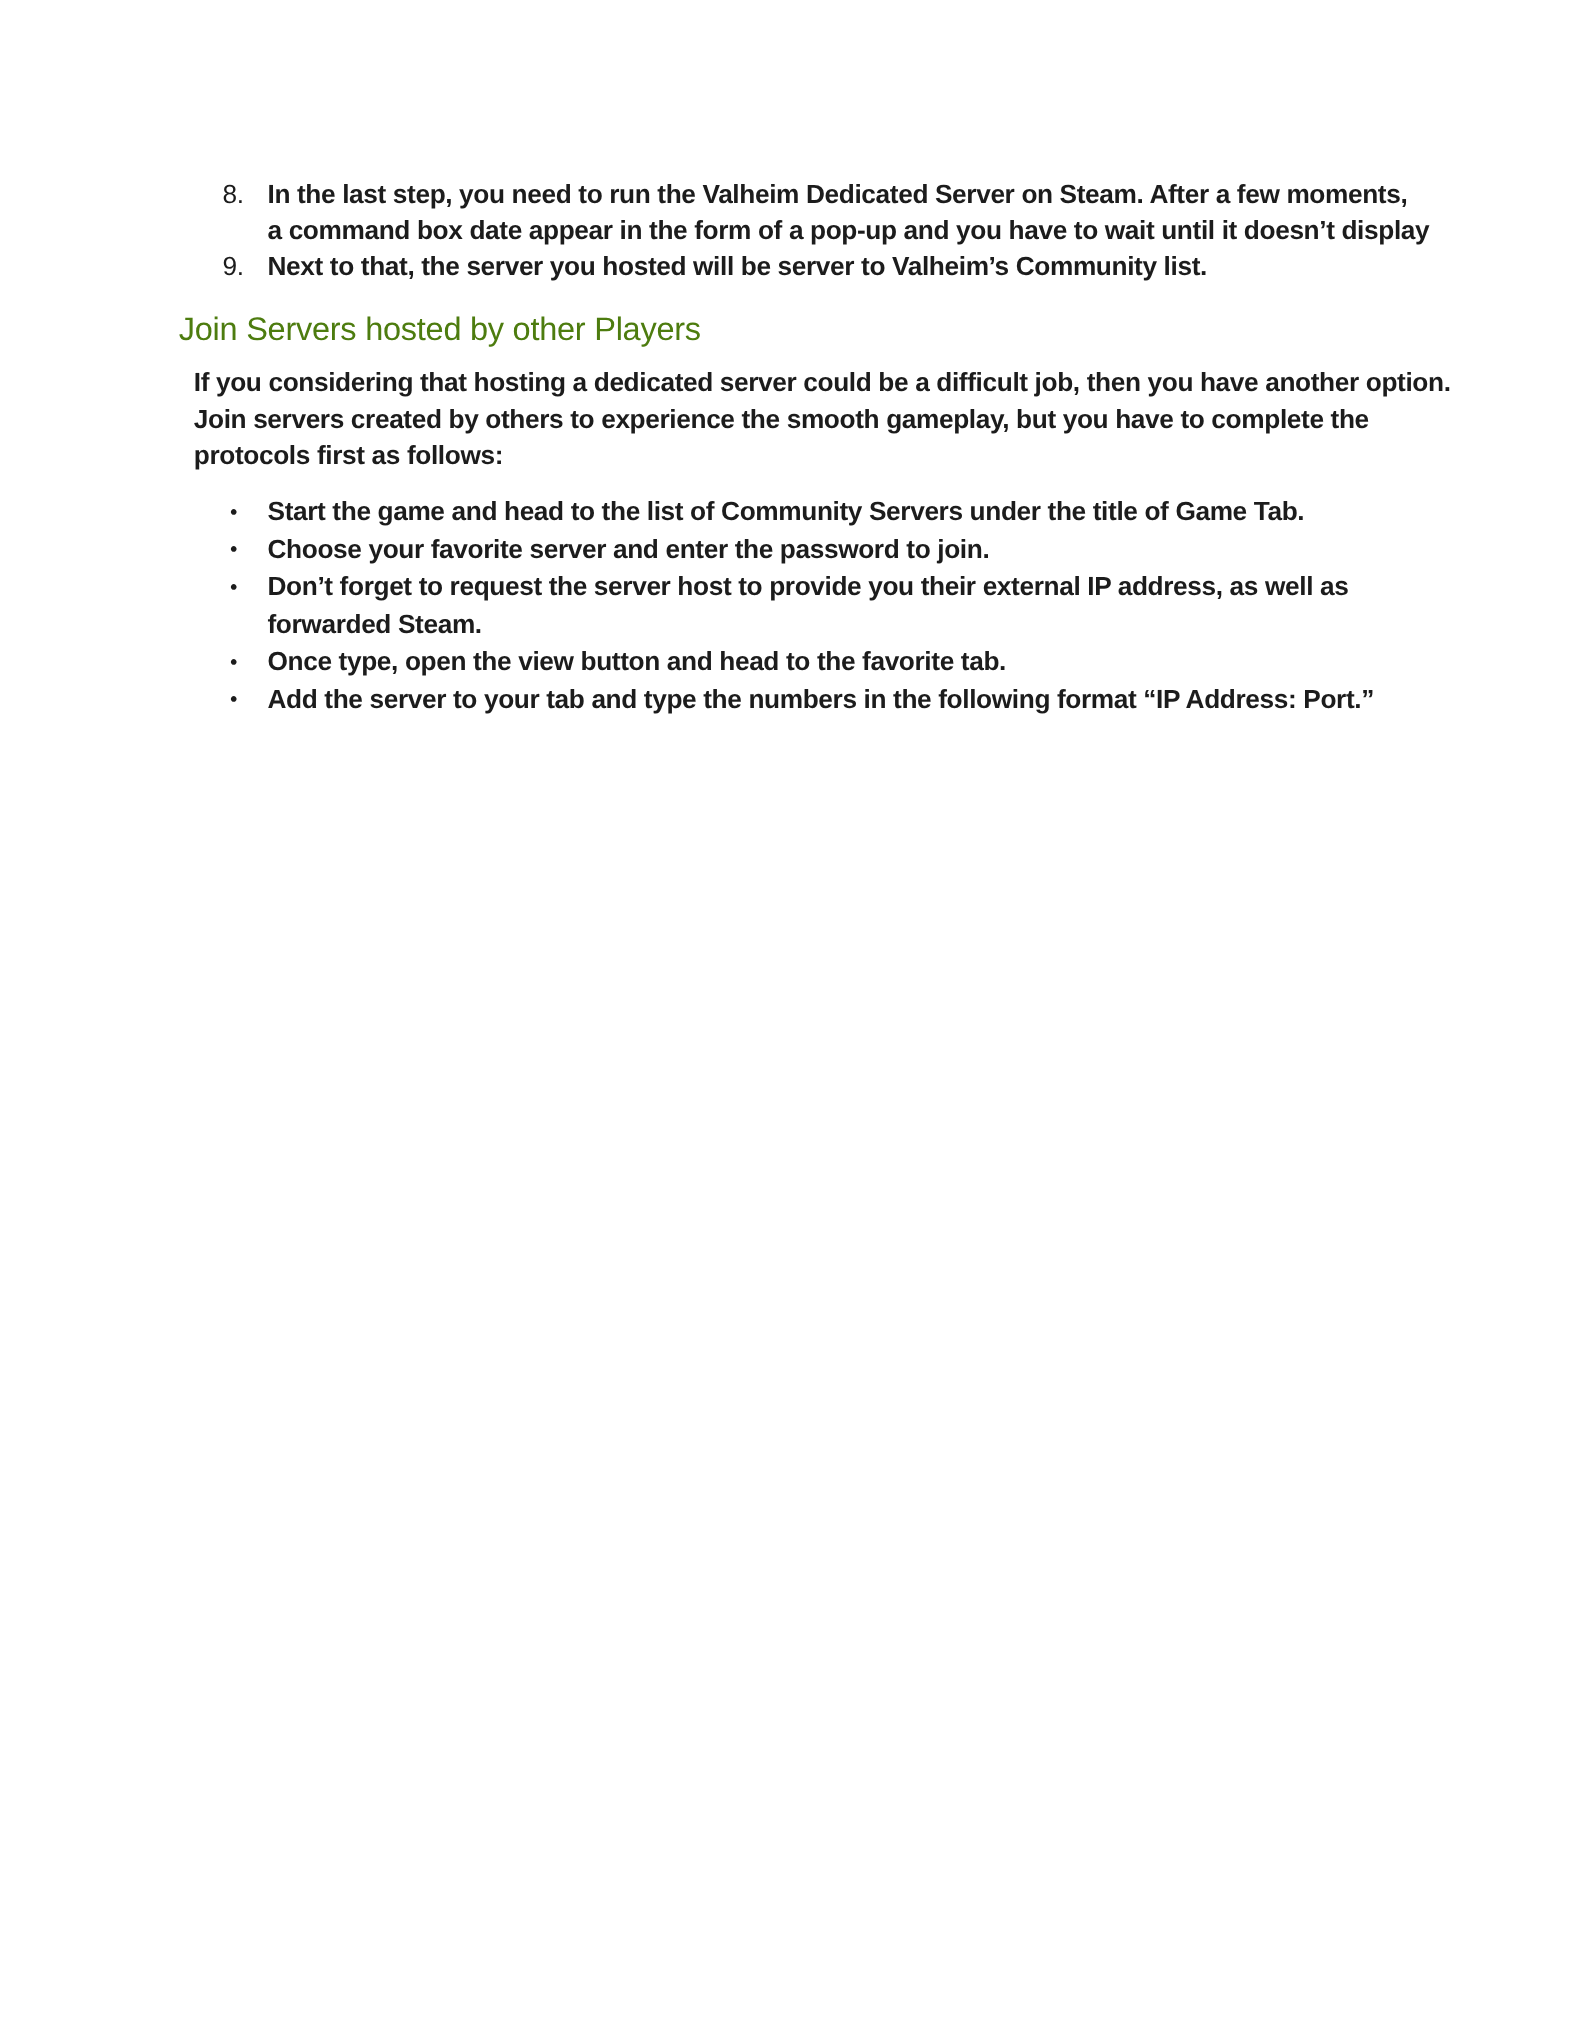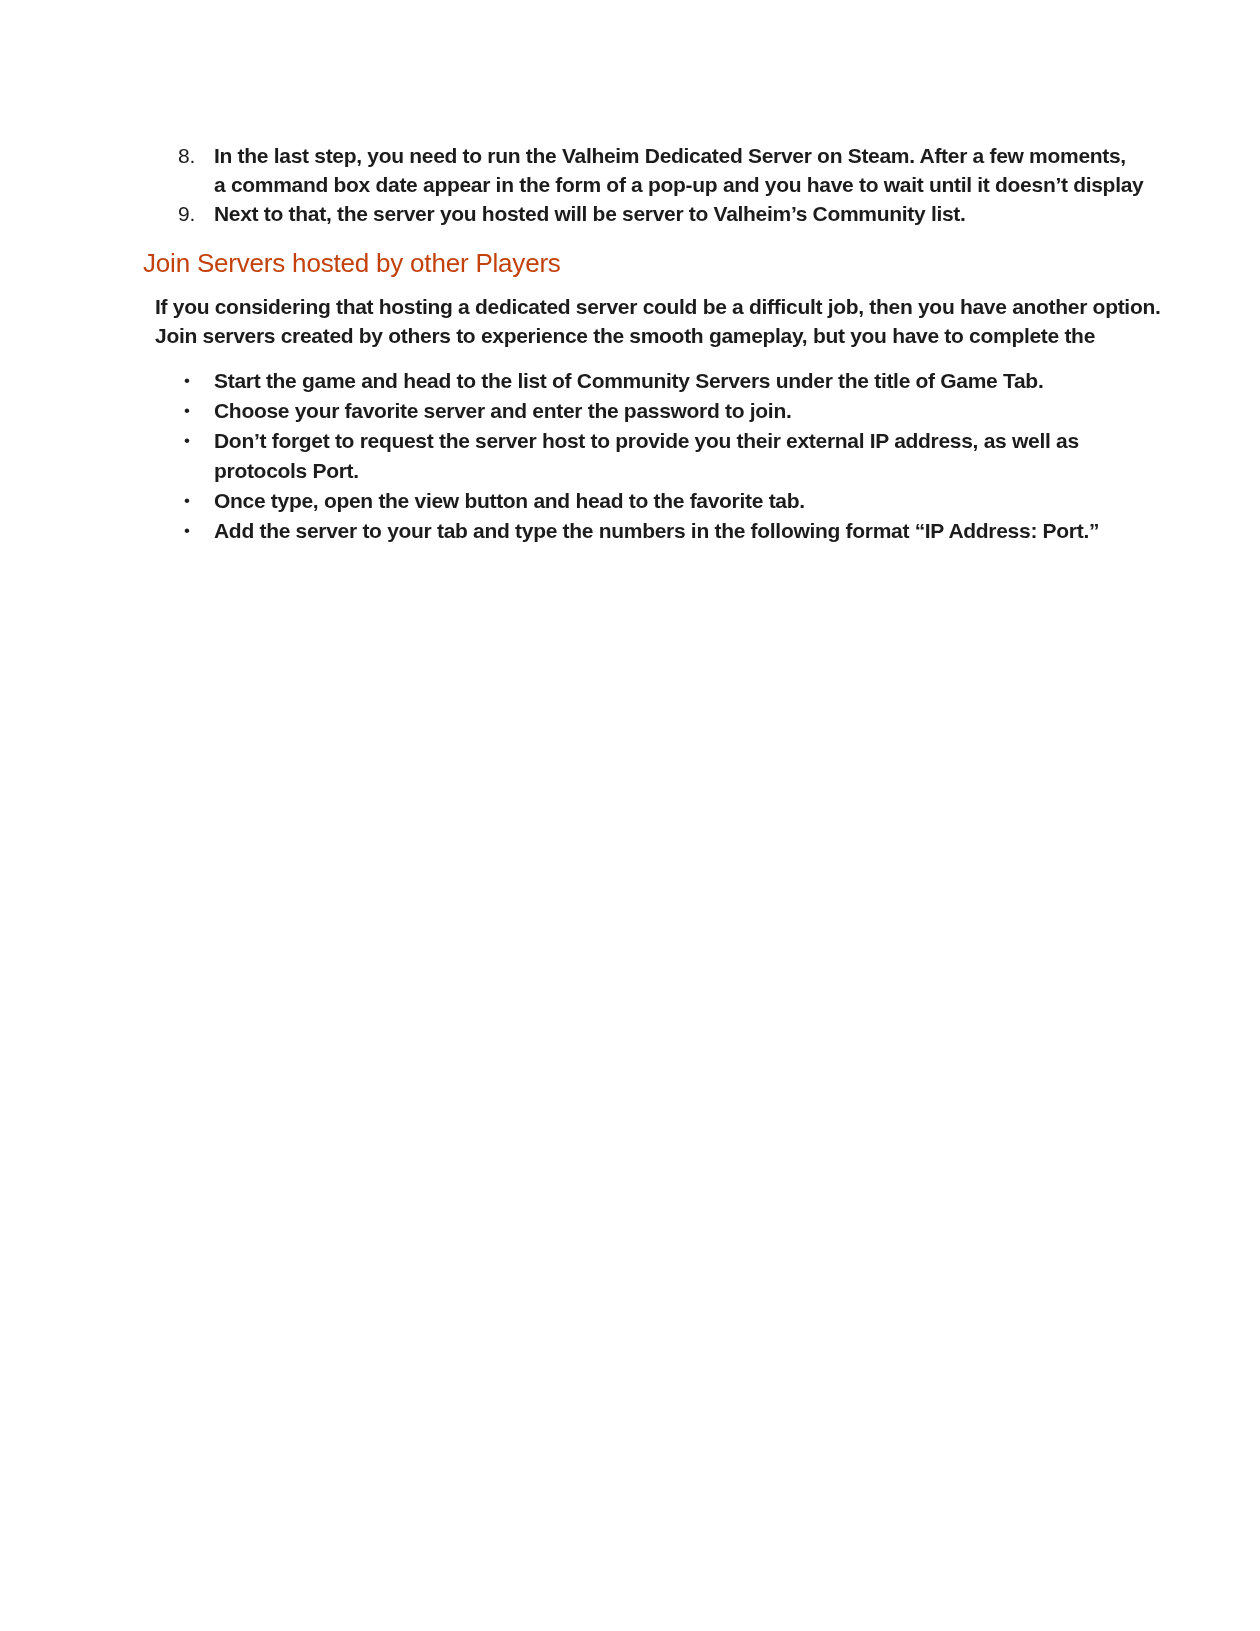--- a/index.html
+++ b/index.html
@@ -67,45 +67,46 @@
       </span>
     </div>
     <div class="li">
       <span class="marker">9.</span>
       <span class="text">
         <div class="line">Next to that, the server you hosted will be server to Valheim’s Community list.</div>
       </span>
     </div>
   </div>
 
-  <h2 class="heading" style="color: #c2410c;">Join Servers hosted by other Players</h2>
+  <h2 class="heading" style="color: #4d7c0f;">Join Servers hosted by other Players</h2>
 
   <div class="para">
     <div class="line">If you considering that hosting a dedicated server could be a difficult job, then you have another option.</div>
     <div class="line">Join servers created by others to experience the smooth gameplay, but you have to complete the</div>
+    <div class="line">protocols first as follows:</div>
   </div>
 
   <div class="bullets">
     <div class="li">
       <span class="marker bullet">•</span>
       <span class="text">
         <div class="line">Start the game and head to the list of Community Servers under the title of Game Tab.</div>
       </span>
     </div>
     <div class="li">
       <span class="marker bullet">•</span>
       <span class="text">
         <div class="line">Choose your favorite server and enter the password to join.</div>
       </span>
     </div>
     <div class="li">
       <span class="marker bullet">•</span>
       <span class="text">
         <div class="line">Don’t forget to request the server host to provide you their external IP address, as well as</div>
-        <div class="line">protocols Port.</div>
+        <div class="line">forwarded Steam.</div>
       </span>
     </div>
     <div class="li">
       <span class="marker bullet">•</span>
       <span class="text">
         <div class="line">Once type, open the view button and head to the favorite tab.</div>
       </span>
     </div>
     <div class="li">
       <span class="marker bullet">•</span>

